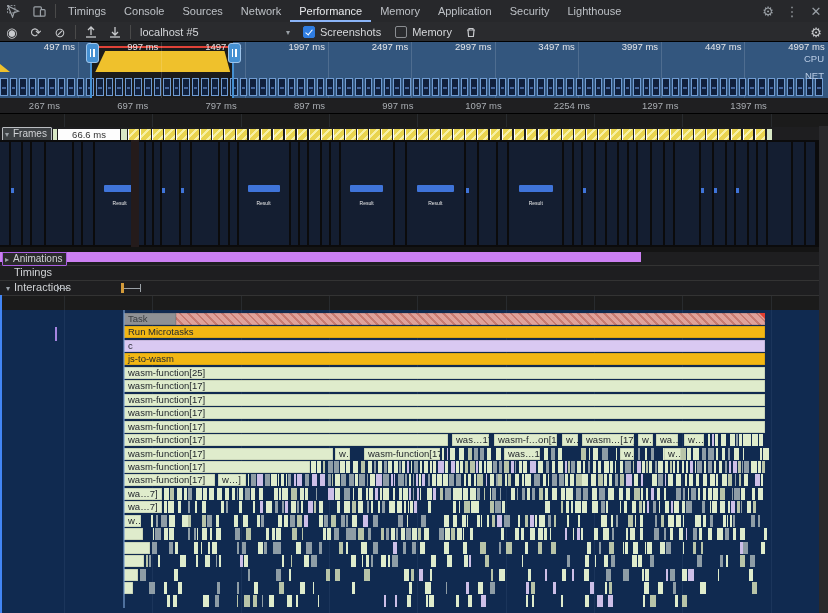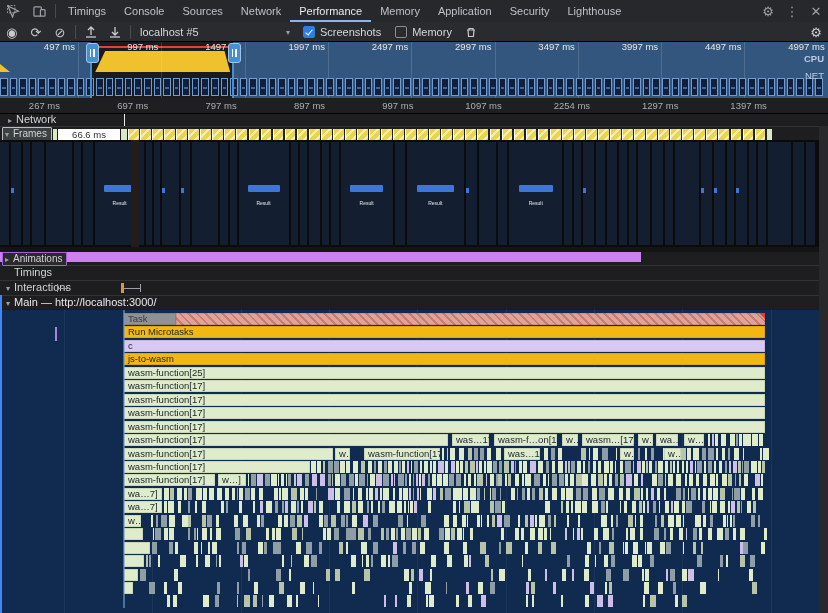--- a/index.html
+++ b/index.html
@@ -182,21 +182,21 @@
         <div class="abs ov-tick" style="left: 494.5px;">2997 ms</div>
         <div class="abs ov-grid" style="left: 577.8px;"></div>
         <div class="abs ov-tick" style="left: 577.8px;">3497 ms</div>
         <div class="abs ov-grid" style="left: 661.1px;"></div>
         <div class="abs ov-tick" style="left: 661.1px;">3997 ms</div>
         <div class="abs ov-grid" style="left: 744.4px;"></div>
         <div class="abs ov-tick" style="left: 744.4px;">4497 ms</div>
         <div class="abs ov-grid" style="left: 827.7px;"></div>
         <div class="abs ov-tick" style="left: 827.7px;">4997 ms</div>
       </div>
-    <div class="abs side-label" style="top:13px;font-weight:bold;">CPU</div>
+    <div class="abs side-label" style="top:13px;">CPU</div>
     <div class="abs side-label" style="top:30px;">NET</div>
     <div id="strip" class="abs">
         <div class="thumb">
           <div style="position: absolute; left: 1px; right: 1px; top: 8px; height: 1.5px; background: rgb(68, 101, 156);"></div>
         </div>
         <div class="thumb">
           <div style="position: absolute; left: 1px; right: 1px; top: 8px; height: 1.5px; background: rgb(68, 101, 156);"></div>
         </div>
         <div class="thumb">
           <div style="position: absolute; left: 1px; right: 1px; top: 8px; height: 1.5px; background: rgb(68, 101, 156);"></div>
@@ -481,24 +481,20 @@
       <div class="abs grid" style="left: 152.35px; top: 98px; height: 515px;"></div>
       <div class="abs grid" style="left: 240.7px; top: 98px; height: 515px;"></div>
       <div class="abs grid" style="left: 329.05px; top: 98px; height: 515px;"></div>
       <div class="abs grid" style="left: 417.4px; top: 98px; height: 515px;"></div>
       <div class="abs grid" style="left: 505.75px; top: 98px; height: 515px;"></div>
       <div class="abs grid" style="left: 594.1px; top: 98px; height: 515px;"></div>
       <div class="abs grid" style="left: 682.45px; top: 98px; height: 515px;"></div>
       <div class="abs grid" style="left: 770.8px; top: 98px; height: 515px;"></div>
     </div>
 
-  <div class="trackrow abs" style="top:114px;height:12px;">
-    <span class="trk-label abs" style="left:8px;top:-1px;"><span class="arrow">▸</span><span>Network</span></span>
-    <div class="abs" style="left:124px;top:0;width:1px;height:12px;background:#e8e8e8;"></div>
-  </div>
 
   <div class="trackrow abs" style="top:127px;height:13px;">
     <span class="trk-label abs framebox" style="left:2px;top:0;font-size:10px;"><span class="arrow">▾</span><span>Frames</span></span>
     <div class="frame-block fb-green" style="left:53px;width:4px;"></div>
     <div class="frame-block fb-white" style="left:58px;width:62px;">66.6 ms</div>
     <div class="frame-block fb-green" style="left:121px;width:6px;"></div>
     <div id="yellow-frames">
         <div class="frame-block fb-yellow" style="left: 128px; width: 10.8px;"></div>
         <div class="frame-block fb-yellow" style="left: 140.05px; width: 10.8px;"></div>
         <div class="frame-block fb-yellow" style="left: 152.1px; width: 10.8px;"></div>
@@ -651,23 +647,20 @@
 
   <div class="trackrow abs" style="top:281px;height:14px;">
     <span class="trk-label abs" style="left:6px;top:0;"><span class="arrow">▾</span><span>Interactions</span></span>
     <div class="whisk" style="left:57px;top:7px;width:11px;"></div>
     <div class="wt" style="left:57px;top:3px;height:8px;"></div>
     <div class="whisk" style="left:122px;top:7px;width:18px;"></div>
     <div class="wt orange" style="left:121px;top:2px;height:10px;"></div>
     <div class="wt" style="left:140px;top:3px;height:8px;"></div>
   </div>
 
-  <div class="trackrow abs" style="top:296px;height:13px;border-bottom:none;">
-    <span class="trk-label abs" style="left:6px;top:0;color:#e6e8eb;"><span class="arrow">▾</span><span>Main — http://localhost:3000/</span></span>
-  </div>
   <div id="mainborder" class="abs"></div>
 
   <div id="flame" class="abs">
     <div id="flame-grid">
         <div class="abs" style="left: 64px; top: 0px; width: 1px; height: 303px; background: rgba(170, 195, 230, 0.08);"></div>
         <div class="abs" style="left: 152.35px; top: 0px; width: 1px; height: 303px; background: rgba(170, 195, 230, 0.08);"></div>
         <div class="abs" style="left: 240.7px; top: 0px; width: 1px; height: 303px; background: rgba(170, 195, 230, 0.08);"></div>
         <div class="abs" style="left: 329.05px; top: 0px; width: 1px; height: 303px; background: rgba(170, 195, 230, 0.08);"></div>
         <div class="abs" style="left: 417.4px; top: 0px; width: 1px; height: 303px; background: rgba(170, 195, 230, 0.08);"></div>
         <div class="abs" style="left: 505.75px; top: 0px; width: 1px; height: 303px; background: rgba(170, 195, 230, 0.08);"></div>

